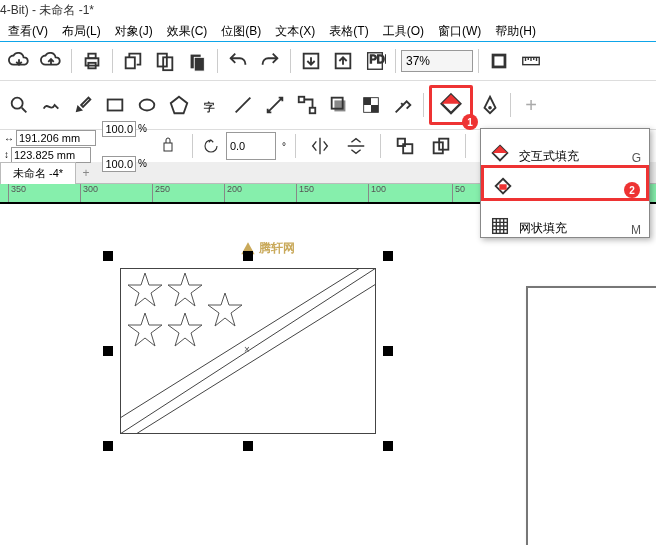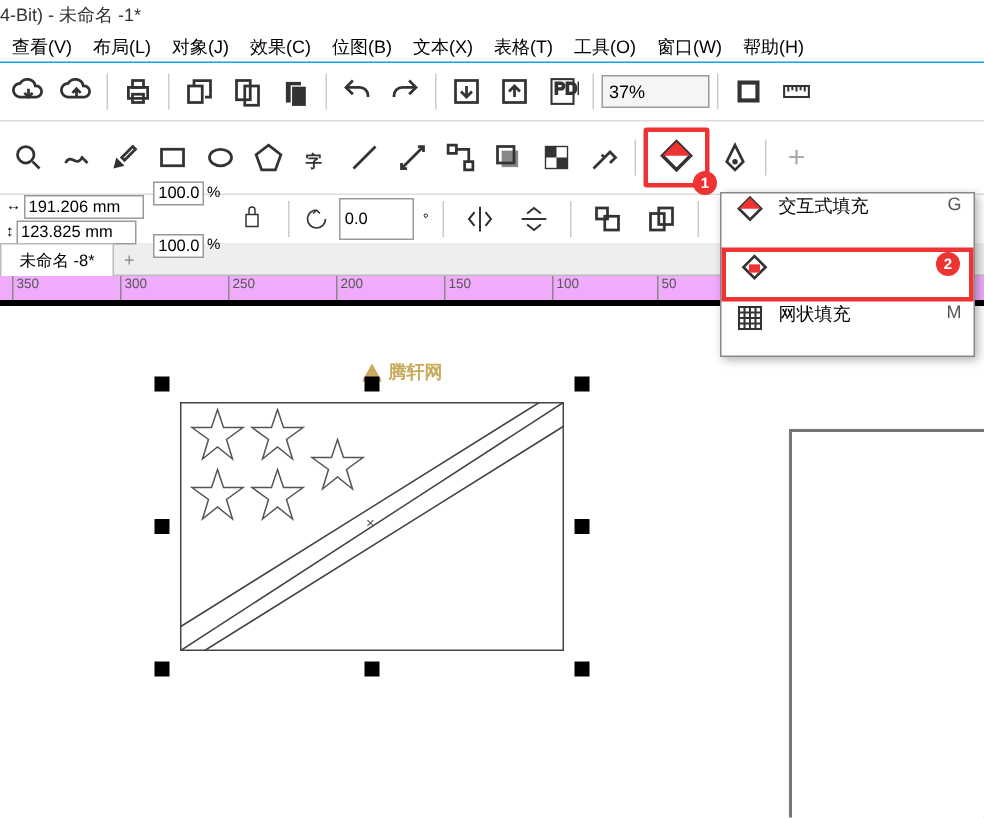--- a/index.html
+++ b/index.html
@@ -10,37 +10,37 @@
 .toolbar{display:flex;align-items:center;padding:4px 4px;gap:2px;flex-wrap:wrap}
 .tb-btn{width:30px;height:30px;display:flex;align-items:center;justify-content:center;border:1px solid transparent}
 .sep{width:1px;height:24px;background:#ccc;margin:0 3px}
 .zoom-sel{width:72px;height:22px;border:1px solid #999;padding:1px 4px;background:#f5f5f5}
 .prop-bar{display:flex;align-items:center;padding:2px 4px;gap:6px;height:32px}
 .dim-box{width:80px;height:16px;border:1px solid #999;font-size:11px;padding:0 2px;background:#fff}
 .pct-box{width:34px;height:16px;border:1px solid #999;font-size:11px;padding:0 2px;background:#fff;text-align:right}
 .tab-strip{display:flex;align-items:center;height:22px;border-bottom:1px solid #bbb;background:#eee}
 .doc-tab{padding:3px 12px;background:#fff;border:1px solid #bbb;border-bottom:1px solid #fff;margin-bottom:-1px;font-size:11px}
 .add-tab{width:20px;text-align:center;color:#888}
-.ruler-h{height:20px;background:#f0abfc;border-bottom:4px solid #000000;position:relative;overflow:hidden}
+.ruler-h{height:20px;background:#86efac;border-bottom:2px solid #000000;position:relative;overflow:hidden}
 .ruler-h .tick{position:absolute;top:0;height:20px;border-left:1px solid #888;font-size:9px;padding-left:2px;color:#555}
 .canvas-area{position:relative;width:100%;height:380px;background:#fff}
 .sel-box{position:absolute;left:108px;top:52px;width:280px;height:190px}
 .handle{position:absolute;width:10px;height:10px;background:#000}
 .h-tl{left:-5px;top:-5px}.h-tm{left:135px;top:-5px}.h-tr{right:-5px;top:-5px}
 .h-ml{left:-5px;top:90px}.h-mr{right:-5px;top:90px}
 .h-bl{left:-5px;bottom:-5px}.h-bm{left:135px;bottom:-5px}.h-br{right:-5px;bottom:-5px}
 .obj-rect{position:absolute;left:12px;top:12px;width:256px;height:166px;border:1px solid #444}
 .diag{position:absolute;left:12px;top:12px}
 .center-x{position:absolute;left:136px;top:88px;font-size:10px;color:#555}
 .watermark{position:absolute;left:240px;top:36px;font-size:13px;font-weight:bold;color:#c9a95a;display:flex;align-items:center;gap:3px}
 .paper{position:absolute;right:0;top:82px;width:130px;height:280px;border:2px solid #777;border-right:none;background:#fff;box-shadow:2px 2px 4px rgba(0,0,0,.2)}
 .red-hl{border:3px solid #e33!important;border-radius:2px}
 .badge{position:absolute;width:16px;height:16px;border-radius:50%;background:#e33;color:#fff;font-size:10px;display:flex;align-items:center;justify-content:center;font-weight:bold}
 .flyout{position:absolute;left:480px;top:128px;width:170px;background:#fff;border:1px solid #888;box-shadow:2px 2px 6px rgba(0,0,0,.3);z-index:50}
-.fly-item{display:flex;align-items:flex-start;height:36px;padding:0 8px;gap:8px}
+.fly-item{display:flex;align-items:flex-end;height:36px;padding:0 8px;gap:8px}
 .fly-item.active{border:3px solid #e33}
 .fly-label{flex:1}
 .fly-key{color:#555}
 .ico{width:22px;height:22px}
 svg{display:block}
 .rot-input{width:50px;height:28px;border:1px solid #999;font-size:11px;padding:0 3px}
 </style>
 </head>
 <body>
 
@@ -301,32 +301,32 @@
   <div class="sep"></div>
   <div class="tb-btn">
       <svg class="ico" viewBox="0 0 24 24" fill="#333">
         <rect x="4" y="4" width="8" height="8"></rect>
         <rect x="12" y="12" width="8" height="8"></rect>
       </svg>
     </div>
 </div>
 
 <div class="tab-strip">
-  <div class="doc-tab">未命名 -8*</div>
+  <div class="doc-tab">未命名 -4*</div>
   <div class="add-tab">+</div>
 </div>
 
 <div class="ruler-h">
   <div class="tick" style="left:8px">350</div>
   <div class="tick" style="left:80px">300</div>
   <div class="tick" style="left:152px">250</div>
   <div class="tick" style="left:224px">200</div>
   <div class="tick" style="left:296px">150</div>
   <div class="tick" style="left:368px">100</div>
-  <div class="tick" style="left:438px">50</div>
+  <div class="tick" style="left:452px">50</div>
   <div class="tick" style="left:512px">0</div>
 </div>
 
 <div class="canvas-area">
   <div class="watermark">
     <svg width="16" height="16" viewBox="0 0 24 24">
         <polygon points="12,2 22,20 2,20" fill="#c9a95a"></polygon>
       </svg>
     <span>腾轩网</span>
   </div>

